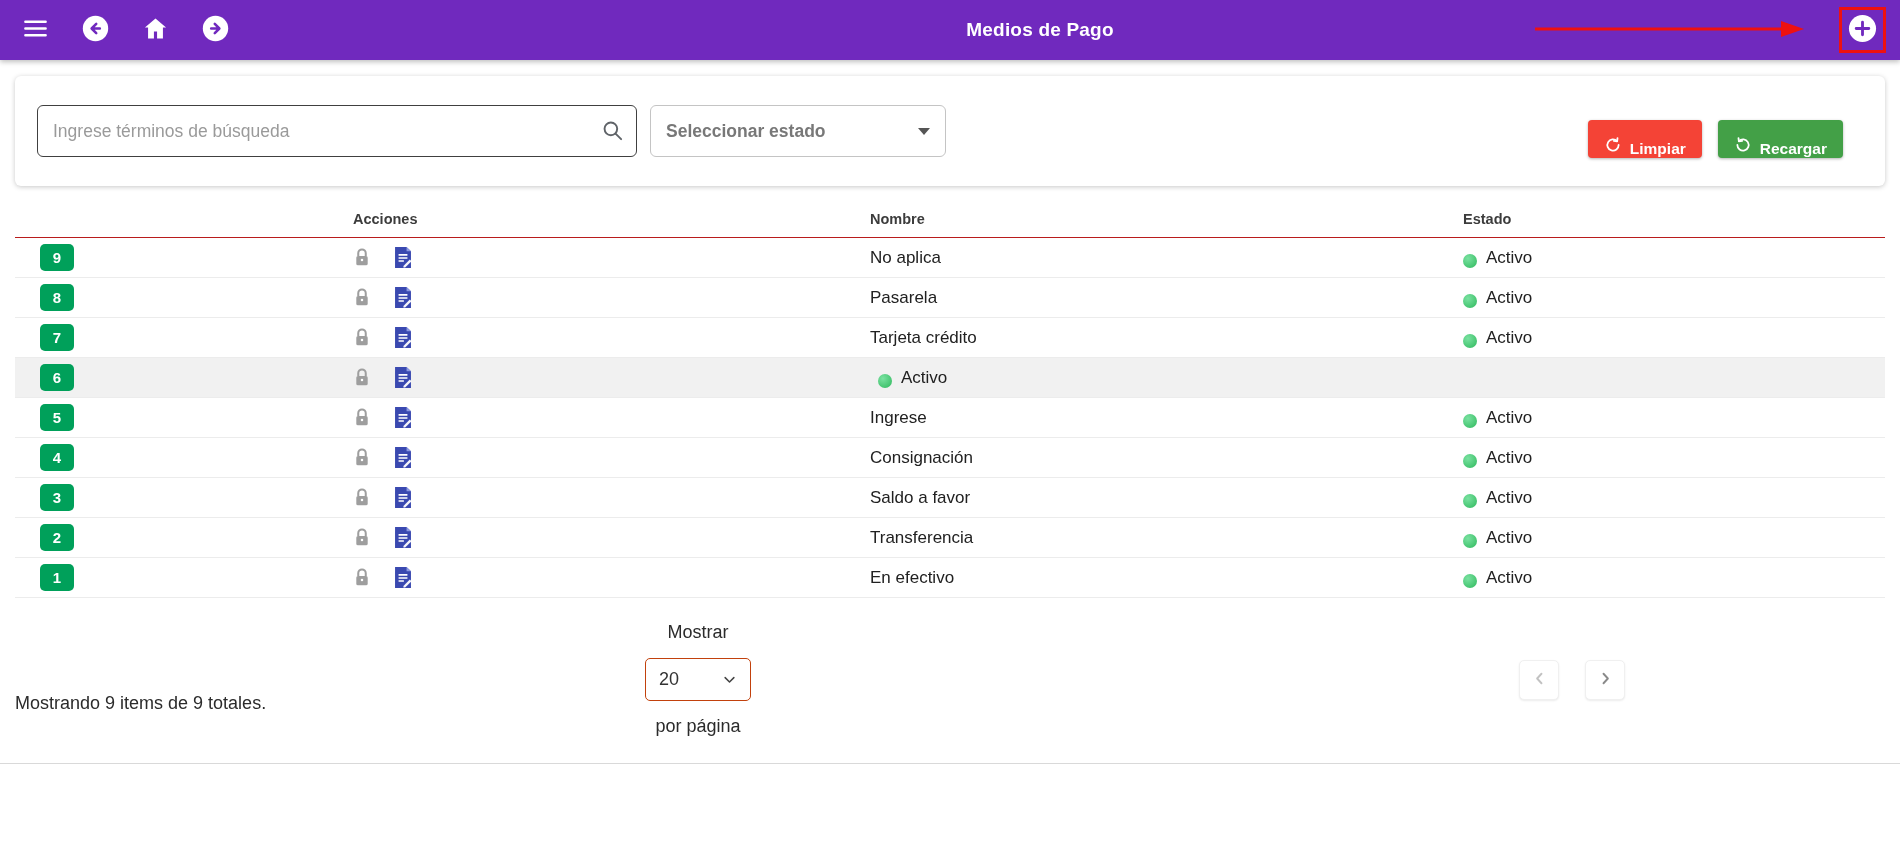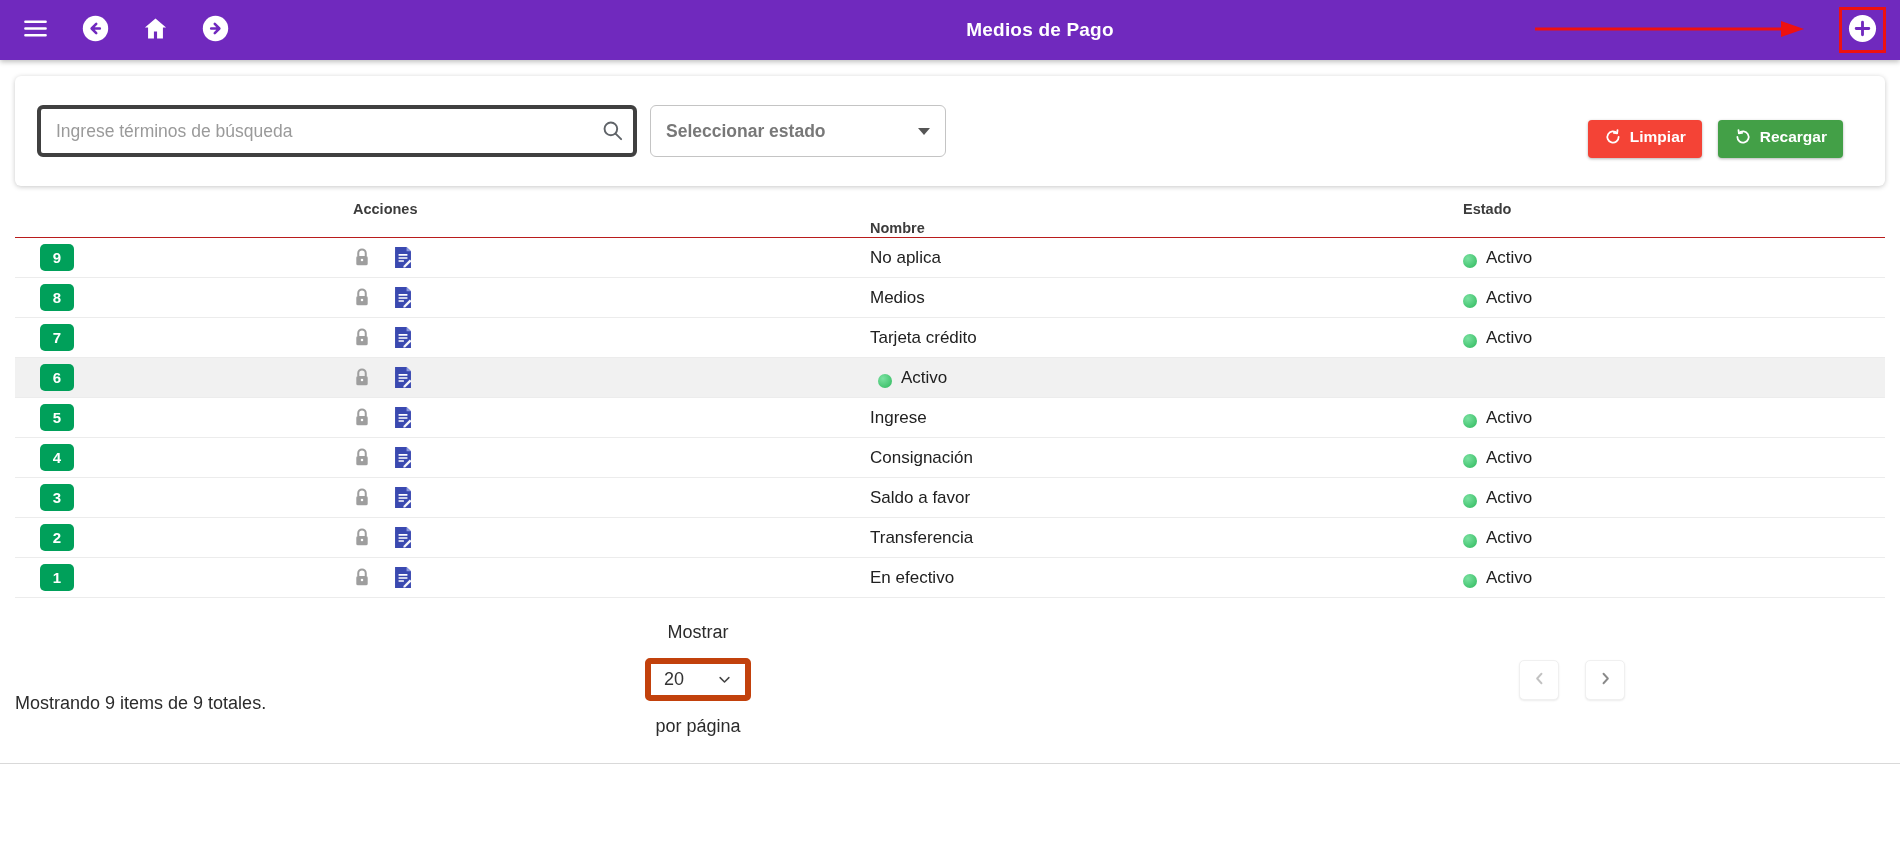--- a/index.html
+++ b/index.html
@@ -43,21 +43,21 @@
     background: #fff;
     border-radius: 6px;
     box-shadow: 0 1px 5px rgba(0,0,0,.22);
     padding: 28px 22px;
     display: flex;
     align-items: center;
   }
   .search-box { position: relative; width: 600px; }
   .search-box input {
     width: 100%; height: 52px;
-    border: 4px solid #404040; border-radius: 6px;
+    border: 1px solid #404040; border-radius: 6px;
     padding: 0 46px 0 15px;
     font-size: 17.5px; color: #333;
     font-family: "Liberation Sans", sans-serif;
     outline: none;
   }
   .search-box input::placeholder { color: #9a9a9a; }
   .search-box .search-icon { position: absolute; right: 13px; top: 14px; }
   .estado-select {
     margin-left: 13px;
     width: 296px; height: 52px;
@@ -67,22 +67,22 @@
     font-size: 17.5px; color: #787878;
     cursor: pointer;
     background: #fff;
     font-weight: bold;
   }
   .caret-down { width: 0; height: 0; border-left: 6px solid transparent; border-right: 6px solid transparent; border-top: 7px solid #555; }
   .filter-actions { margin-left: auto; display: flex; gap: 16px; padding-right: 20px; }
   .btn {
     height: 38px;
     border: none; border-radius: 4px;
-    display: flex; align-items: flex-start; gap: 8px;
-    padding: 8px 16px;
+    display: flex; align-items: flex-end; gap: 8px;
+    padding: 0 16px;
     color: #fff; font-size: 15.5px; font-weight: 700;
     font-family: "Liberation Sans", sans-serif;
     cursor: pointer;
     box-shadow: 0 1px 3px rgba(0,0,0,.3);
     margin-top: 16px;
   }
   .btn-clear { background: #F44336; }
   .btn-reload { background: #43A047; }
 
   
@@ -119,21 +119,21 @@
   
   .footer-outer { border-bottom: 1px solid #d9d9d9; margin-top: 2px; }
   .footer {
     display: flex; align-items: center;
     padding: 22px 15px 26px 15px;
   }
   .summary { width: 630px; font-size: 18px; color: #2b2b2b; margin-top: 48px; }
   .perpage { display: flex; align-items: center; gap: 15px; font-size: 18px; color: #2b2b2b; flex-direction: column; }
   .pp-select {
     width: 106px; height: 43px;
-    border: 6px solid #c2410c; border-radius: 5px;
+    border: 1px solid #c2410c; border-radius: 5px;
     display: flex; align-items: center; justify-content: space-between;
     padding: 0 13px;
     font-size: 18px; color: #333;
     cursor: pointer; background: #fff;
   }
   .pager { margin-left: auto; margin-right: 260px; display: flex; gap: 26px; }
   .page-btn {
     width: 40px; height: 40px;
     background: #fff; border: 1px solid #f0f0f0; border-radius: 5px;
     display: flex; align-items: center; justify-content: center;
@@ -231,22 +231,22 @@
         </svg>
       </span>
       <span>Recargar</span>
     </button>
   </div>
 </section>
 
 <section class="table-wrap">
   <div class="thead">
     <div class="th th-acciones">Acciones</div>
+    <div class="th th-nombre">Nombre</div>
     <div class="th th-estado">Estado</div>
-    <div class="th th-nombre">Nombre</div>
   </div>
   <div>
   <div class="trow">
     <div class="cell-id">
       <span class="id-badge">9</span>
     </div>
     <div class="cell-actions">
       <span class="action">
         <svg width="18" height="21" viewBox="0 0 24 28">
           <path d="M7 12V8.2a5 5 0 0 1 10 0V12" fill="none" stroke="#9E9E9E" stroke-width="2.7"></path>
@@ -284,21 +284,21 @@
       </span>
       <span class="action">
         <svg width="20" height="23" viewBox="0 0 22 26">
           <path fill="#3A49B0" d="M2 1h13l5 5v19H2z"></path>
           <path fill="#8d9be4" d="M15 1l5 5h-5z"></path>
           <path d="M6 10h10M6 13.5h10M6 17h6" stroke="#fff" stroke-width="1.8"></path>
           <path fill="#fff" d="M11.5 22.5l7.2-7.2 1.9 1.9-7.2 7.2h-1.9z" opacity=".95"></path>
         </svg>
       </span>
     </div>
-    <div class="cell-nombre">Medios</div>
+    <div class="cell-nombre">Pasarela</div>
     <div class="cell-estado">
       <span class="dot"></span>
       <span>Activo</span>
     </div>
   </div>
 
   <div class="trow">
     <div class="cell-id">
       <span class="id-badge">7</span>
     </div>

